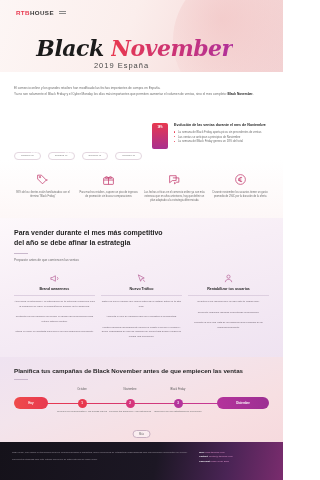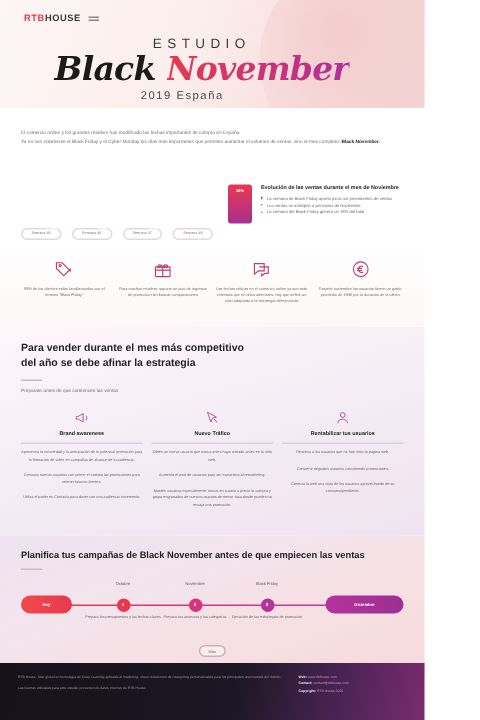--- a/index.html
+++ b/index.html
@@ -31,21 +31,21 @@
   .logo .rtb{ color:#e8384f; }
   .logo .house{ color:#3a3a3a; }
   .burger{ display:flex; flex-direction:column; gap:1.4px; cursor:pointer; }
   .burger i{ display:block; width:7px; height:1px; background:#8a8a8a; }
 
   .hero-inner{ position:absolute; left:0; right:14px; top:24px; text-align:center; z-index:2; }
   .estudio{
     font-size:9px; letter-spacing:3.6px; color:#3b3b3b; font-weight:400;
   }
   .bn{
-    margin-top:1px; font-family:"DejaVu Serif", serif;
+    margin-top:13px; font-family:"DejaVu Serif", serif;
     font-size:22px; font-weight:bold; font-style:italic; letter-spacing:-.5px;
     line-height:1;
   }
   .bn .black{ color:#1b1b1b; }
   .bn .november{ background:linear-gradient(90deg,#e8384f,#b0309a); -webkit-background-clip:text; background-clip:text; color:transparent; }
   .year{
     margin-top:2px; font-size:7.5px; letter-spacing:1px; color:#4a4a4a; font-weight:500;
     padding-right:26px;
   }
 
@@ -186,21 +186,20 @@
     <div class="topbar">
       <div class="logo">
         <span class="rtb">RTB</span><span class="house">HOUSE</span>
       </div>
       <div class="burger">
           <i></i>
           <i></i>
         </div>
     </div>
     <div class="hero-inner">
-      <div class="estudio">ESTUDIO</div>
       <div class="bn">
         <span class="black">Black</span>
         <span class="november">November</span>
       </div>
       <div class="year">2019 España</div>
     </div>
   </div>
 
   <div class="sec1">
     <div class="body-sm">

